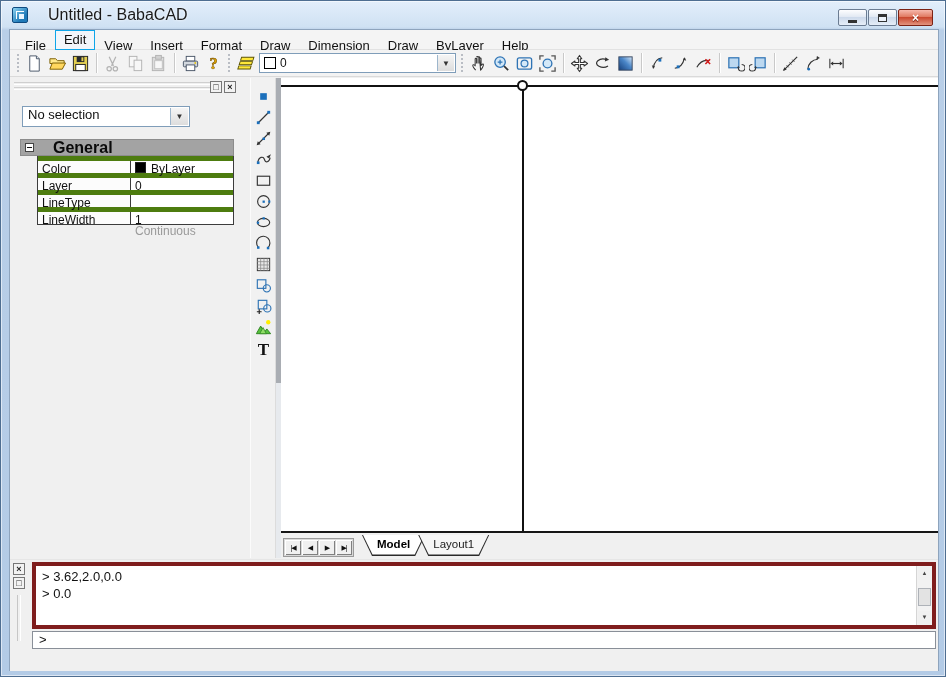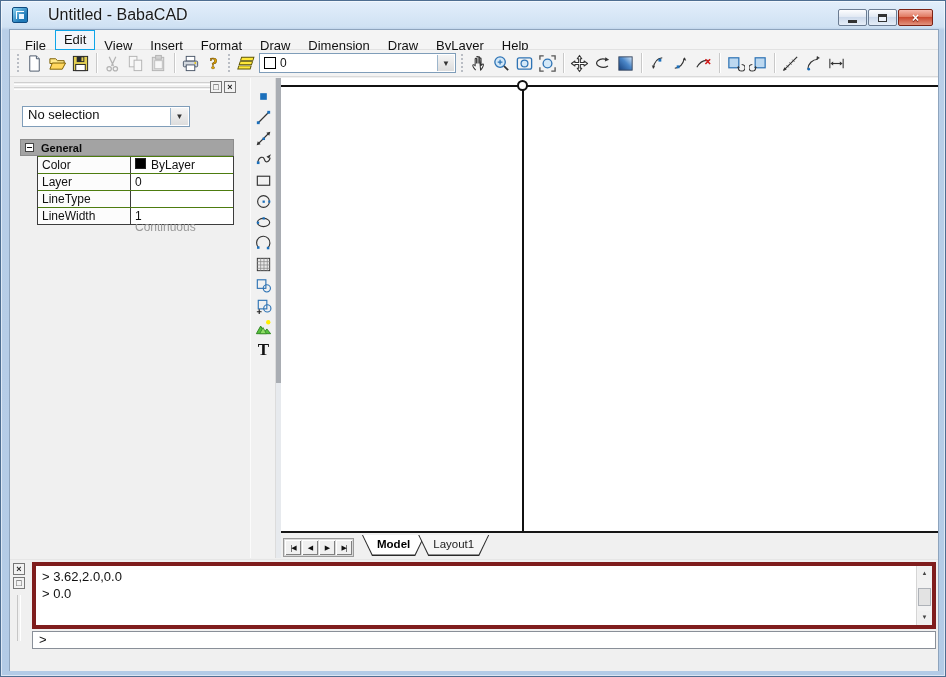--- a/index.html
+++ b/index.html
@@ -48,24 +48,24 @@
   .props-grip div { height:3px; border-top:1px solid #cfcfcf; border-bottom:1px solid #fff; margin-bottom:2px; }
   .mini-btn { position:absolute; top:3px; width:12px; height:12px; border:1px solid #777; background:#f2f2f2; font-size:9px; line-height:10px; text-align:center; color:#222; font-weight:bold; }
   .mini-btn.pmax { right:26px; } .mini-btn.pclose { right:12px; }
   .sel-combo { position:absolute; left:12px; top:28px; width:168px; height:21px; background:#fff; border:1px solid #7f9db9; display:flex; }
   .sel-combo .val { margin-left:5px; font-size:13px; }
   .sel-combo .combo-btn { width:18px; }
 
   .prop-header { position:absolute; left:10px; top:61px; width:214px; height:17px; background:#a3a3a3; display:flex; align-items:center; border:1px solid #8c8c8c; }
   .collapse-box { width:9px; height:9px; background:#fff; border:1px solid #444; margin-left:4px; position:relative; }
   .collapse-box::after { content:""; position:absolute; left:1px; right:1px; top:3px; height:1px; background:#111; }
-  .prop-header .txt { margin-left:7px; font-weight:bold; font-size:11px; color:#0a0a0a; }
+  .prop-header .txt { margin-left:19px; font-weight:bold; font-size:16px; color:#0a0a0a; }
 
   .prop-table { position:absolute; left:27px; top:78px; width:197px; border:1px solid #3c3c3c; border-top:none; background:#fff; }
-  .prop-row { display:flex; height:17px; border-top:1px solid #4d7c0f; font-size:12px; align-items:stretch; }
+  .prop-row { display:flex; height:17px; border-top:5px solid #4d7c0f; font-size:12px; align-items:stretch; }
   .prop-row .lbl { width:93px; border-right:1px solid #3c3c3c; background:#fcfcfc; padding:1px 0 0 4px; }
   .prop-row .valcell { flex:1; background:#fff; padding:1px 0 0 4px; display:flex; align-items:flex-start; }
   .val-swatch { width:11px; height:11px; border:1px solid #222; margin-right:5px; }
   .muted { color:#9a9a9a;margin-top:28px; }
 
   
   .drawbar { position:absolute; left:240px; top:48px; width:26px; bottom:113px; background:#f1f1f1; border-left:1px solid #fbfbfb; border-right:1px solid #dcdcdc; display:flex; flex-direction:column; align-items:center; padding-top:8px; }
   .dbtn { width:22px; height:21px; display:flex; align-items:center; justify-content:center; }
 
   .vscroll { position:absolute; left:266px; top:48px; width:5px; bottom:113px; background:#e7eaee; }

